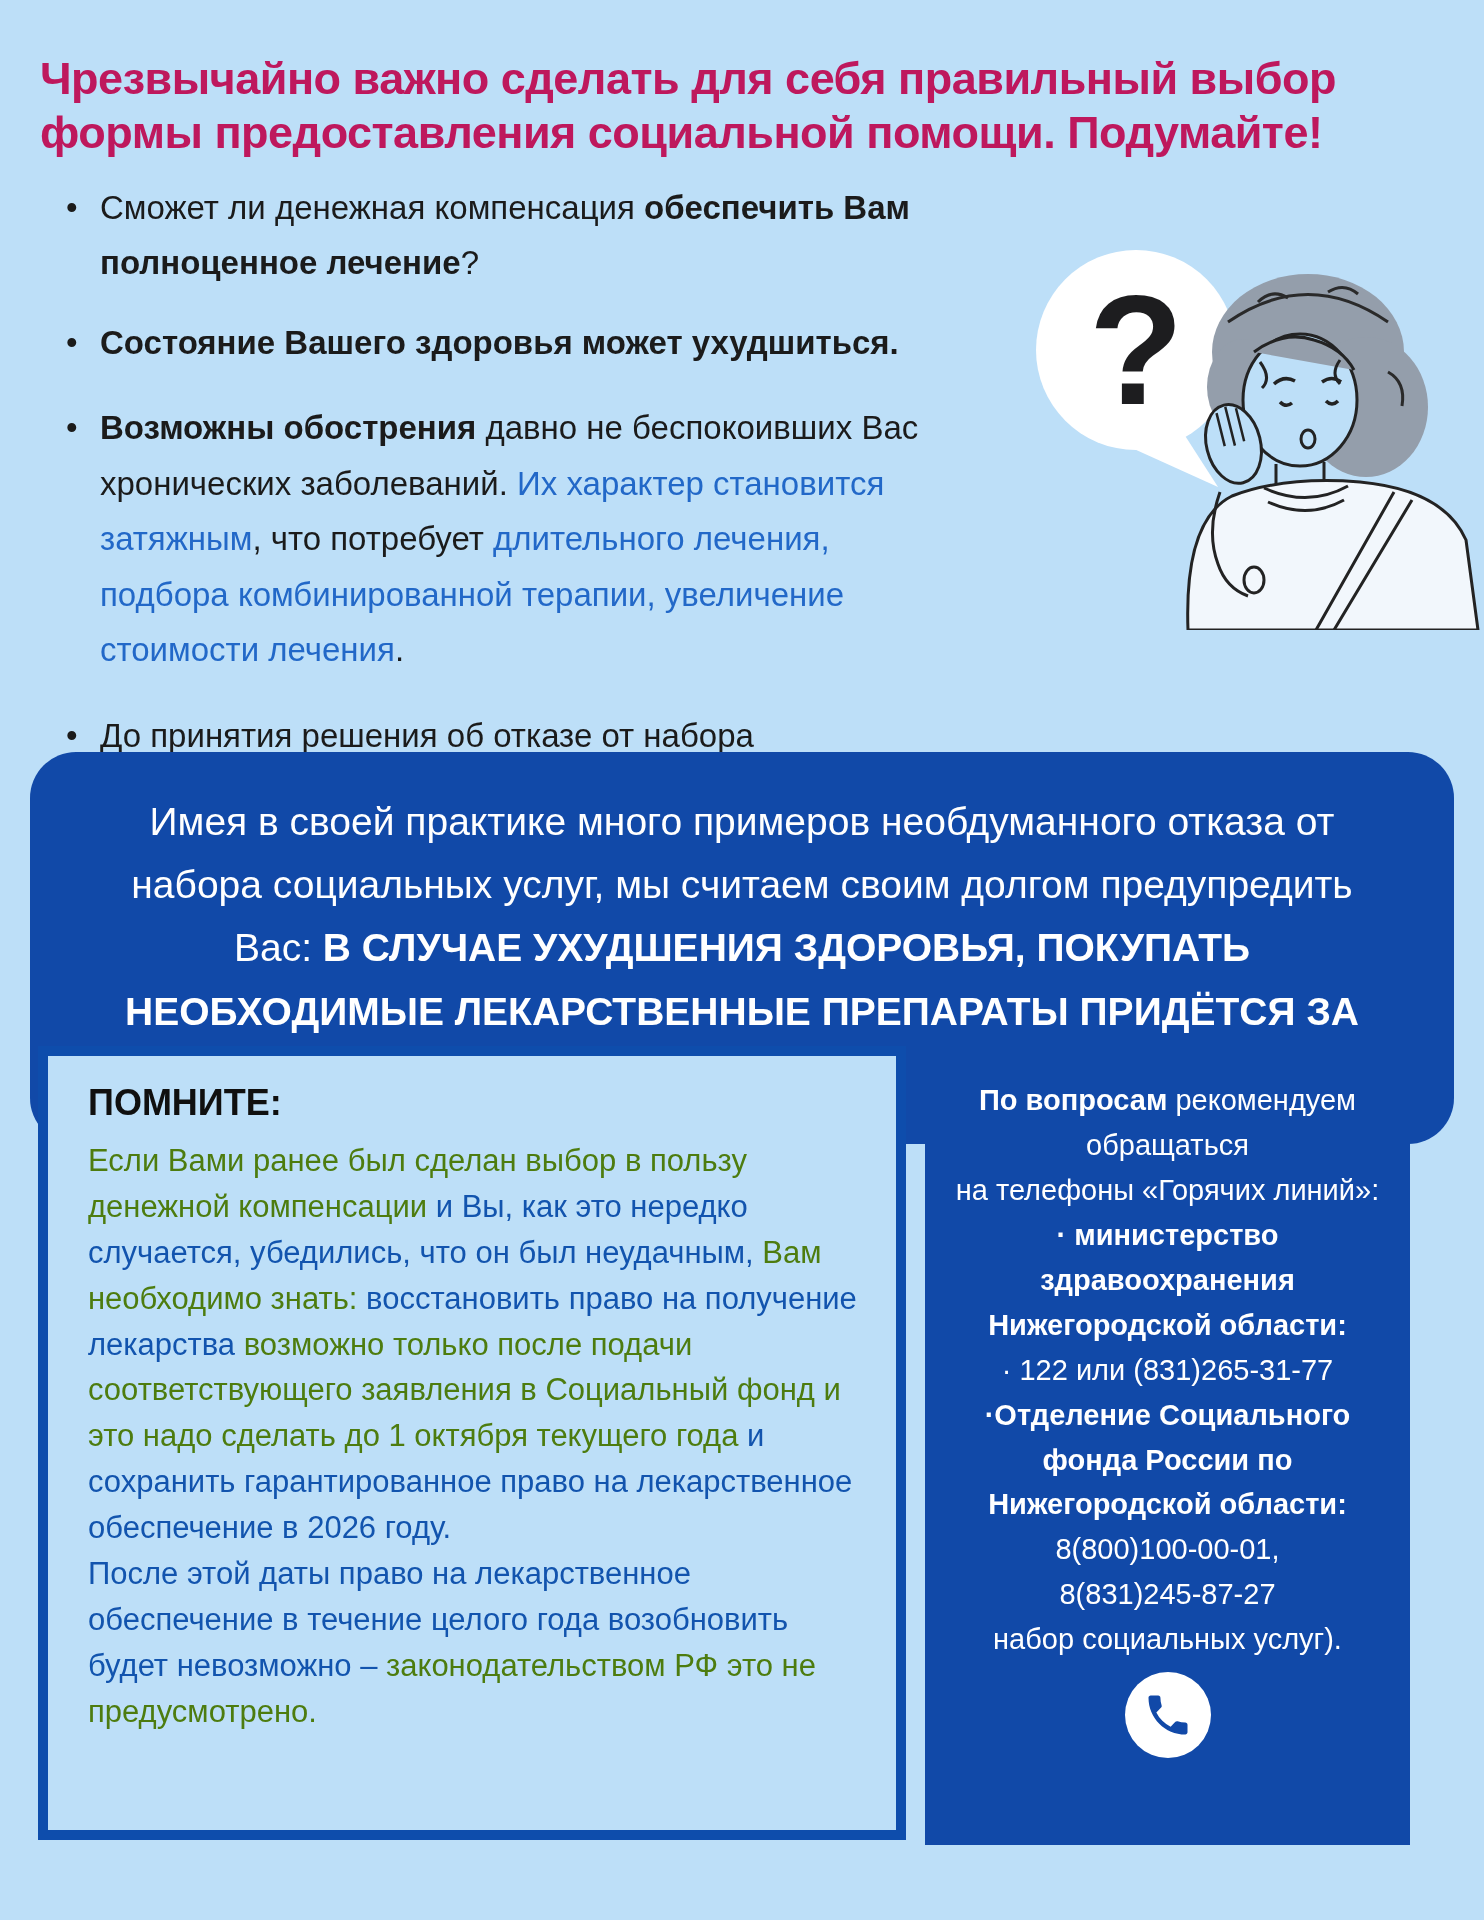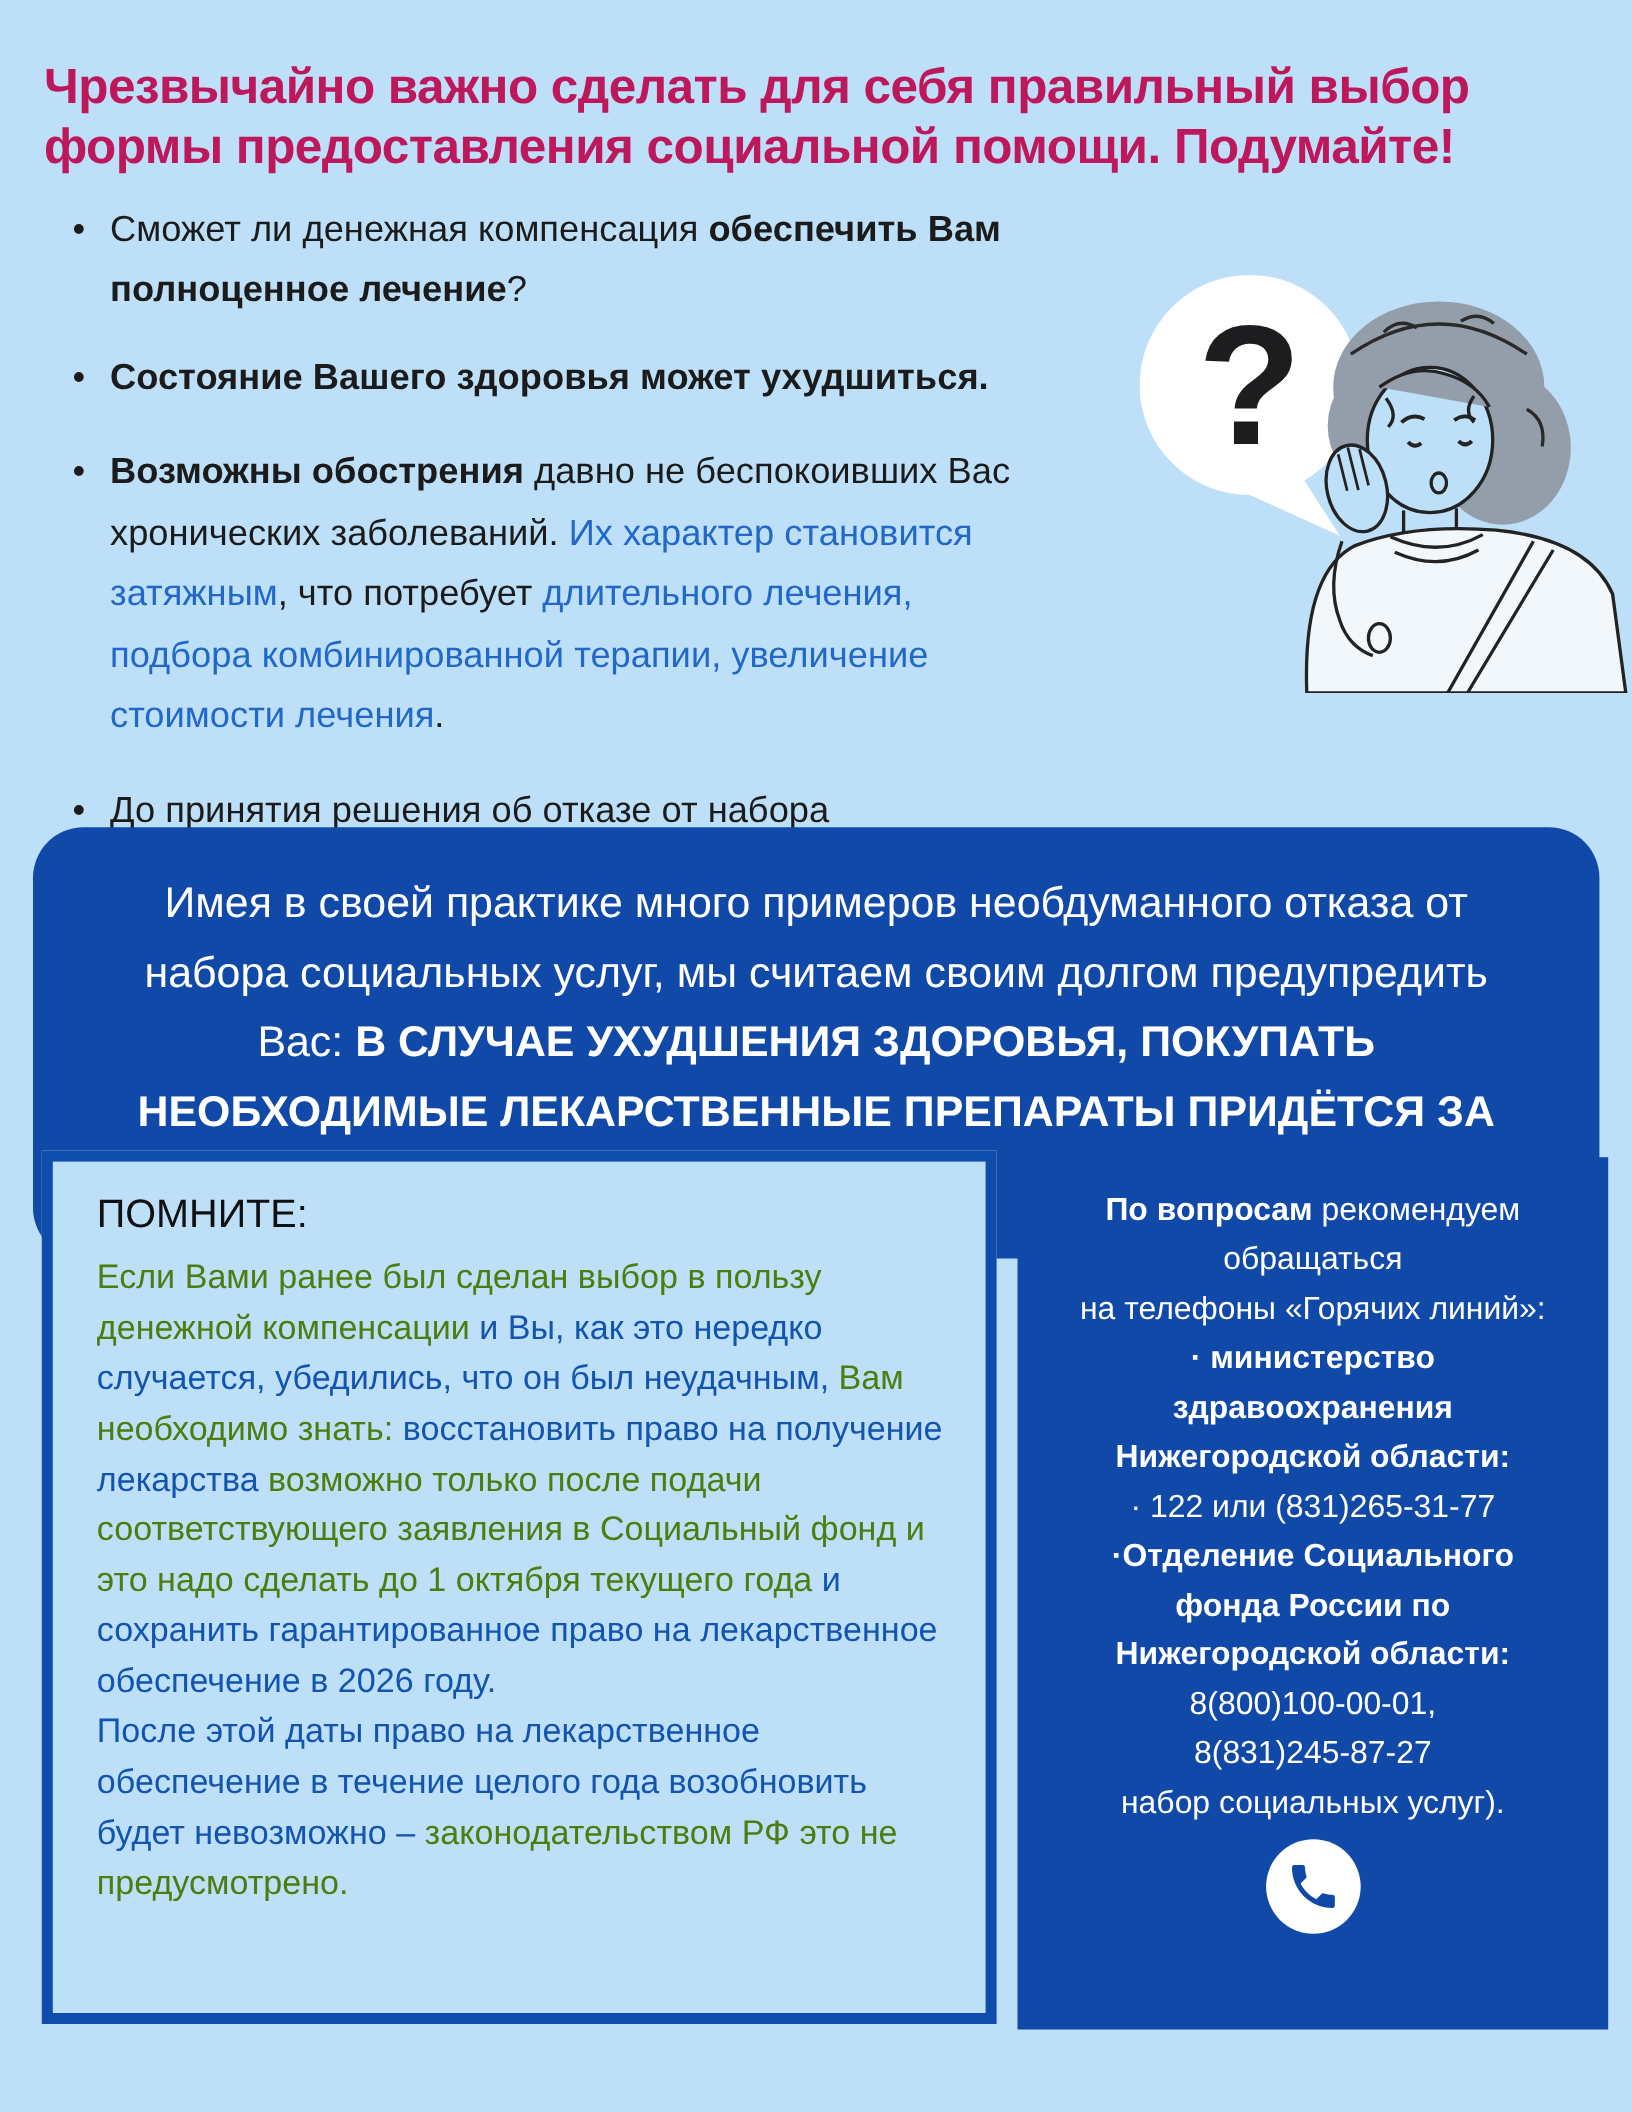--- a/index.html
+++ b/index.html
@@ -48,31 +48,31 @@
   .callout b{ font-weight:bold; }
 
   
   .remember{
     left:38px; top:1046px; width:868px; height:794px;
     border:10px solid #0E4DAC;
     padding:26px 34px 20px 40px;
     background:#BDDFF8;
   }
   .remember h2{
-    font-size:36px; font-weight:normal; color:#101010;
+    font-size:36px; font-weight:bold; color:#101010;
     margin-bottom:14px; letter-spacing:0;
   }
   .remember p{
     font-size:31px; line-height:1.48; color:#1254AE;
   }
   .remember b{ font-weight:normal; color:#4d7c0f; }
 
   
   .contact{
-    left:925px; top:1052px; width:537px; height:793px;
+    left:925px; top:1052px; width:485px; height:793px;
     background:#1149A8; color:#ffffff;
     text-align:center; padding:26px 12px 14px 12px;
     font-size:29px; line-height:1.55;
   }
   .contact .ln{ white-space:nowrap; }
   .contact .b{ font-weight:bold; }
   .phone-badge{
     width:86px; height:86px; border-radius:50%;
     background:#ffffff; margin:10px auto 0 auto;
     display:flex; align-items:center; justify-content:center;

